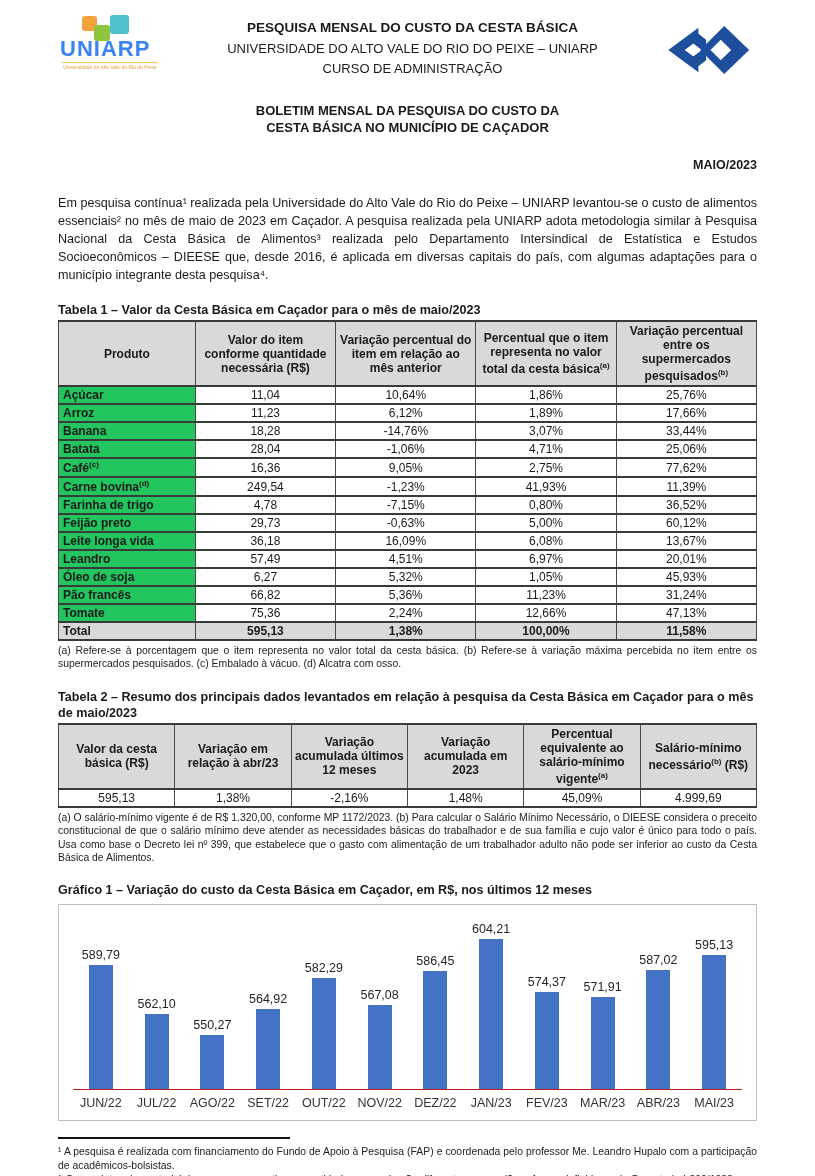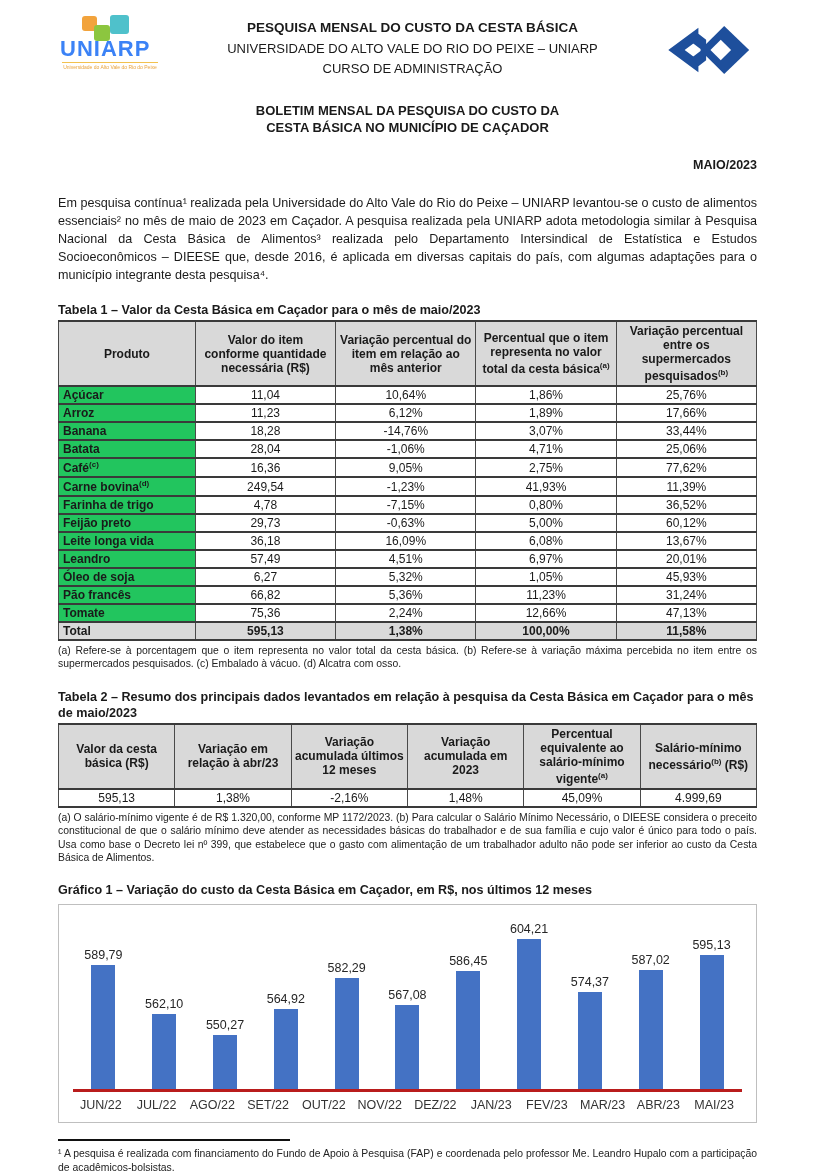--- a/index.html
+++ b/index.html
@@ -41,21 +41,21 @@
   tr.total th { text-align:left; padding-right:6px; }
   sup { font-size:8px; }
   .tbl-foot { font-size:10.4px; line-height:13.4px; text-align:justify; margin-top:3px; color:#222; }
 
   
   .chart-box { margin-top:6px; border:1px solid #BFBFBF; background:#fff; padding:12px 8px 0 8px; }
   .bars-row { display:flex; align-items:flex-end; height:172px; padding:0 6px; }
   .bar-slot { flex:1; display:flex; flex-direction:column; align-items:center; justify-content:flex-end; }
   .bar-label { font-size:12.5px; color:#262626; margin-bottom:3px; white-space:nowrap; }
   .bar { width:24px; background:#4472C4; }
-  .months-row { display:flex; border-top:3px solid #b91c1c; margin:0 6px; }
+  .months-row { display:flex; border-top:1px solid #b91c1c; margin:0 6px; }
   .month-cell { flex:1; text-align:center; font-size:12.5px; color:#333; padding:6px 0 10px 0; white-space:nowrap; }
 
   
   .sep { width:232px; border-top:2px solid #111; margin-top:16px; margin-bottom:6px; }
   .fn { font-size:10.4px; line-height:13.6px; text-align:justify; color:#222; }
   .fn p { margin:0; }
 </style>
 </head>
 <body>
 
@@ -271,20 +271,24 @@
    </div>
         <div class="bar-slot">
      <div class="bar-label">604,21</div>
      <div class="bar" style="height:150px;background:#4472C4"></div>
    </div>
         <div class="bar-slot">
      <div class="bar-label">574,37</div>
      <div class="bar" style="height:97px;background:#4472C4"></div>
    </div>
         <div class="bar-slot">
+     <div class="bar-label">571,91</div>
+     <div class="bar" style="height:92px;background:#4472C4"></div>
+   </div>
+        <div class="bar-slot">
      <div class="bar-label">587,02</div>
      <div class="bar" style="height:119px;background:#4472C4"></div>
    </div>
         <div class="bar-slot">
      <div class="bar-label">595,13</div>
      <div class="bar" style="height:134px;background:#4472C4"></div>
    </div>
       </div>
     <div class="months-row">
         <div class="month-cell">JUN/22</div>

